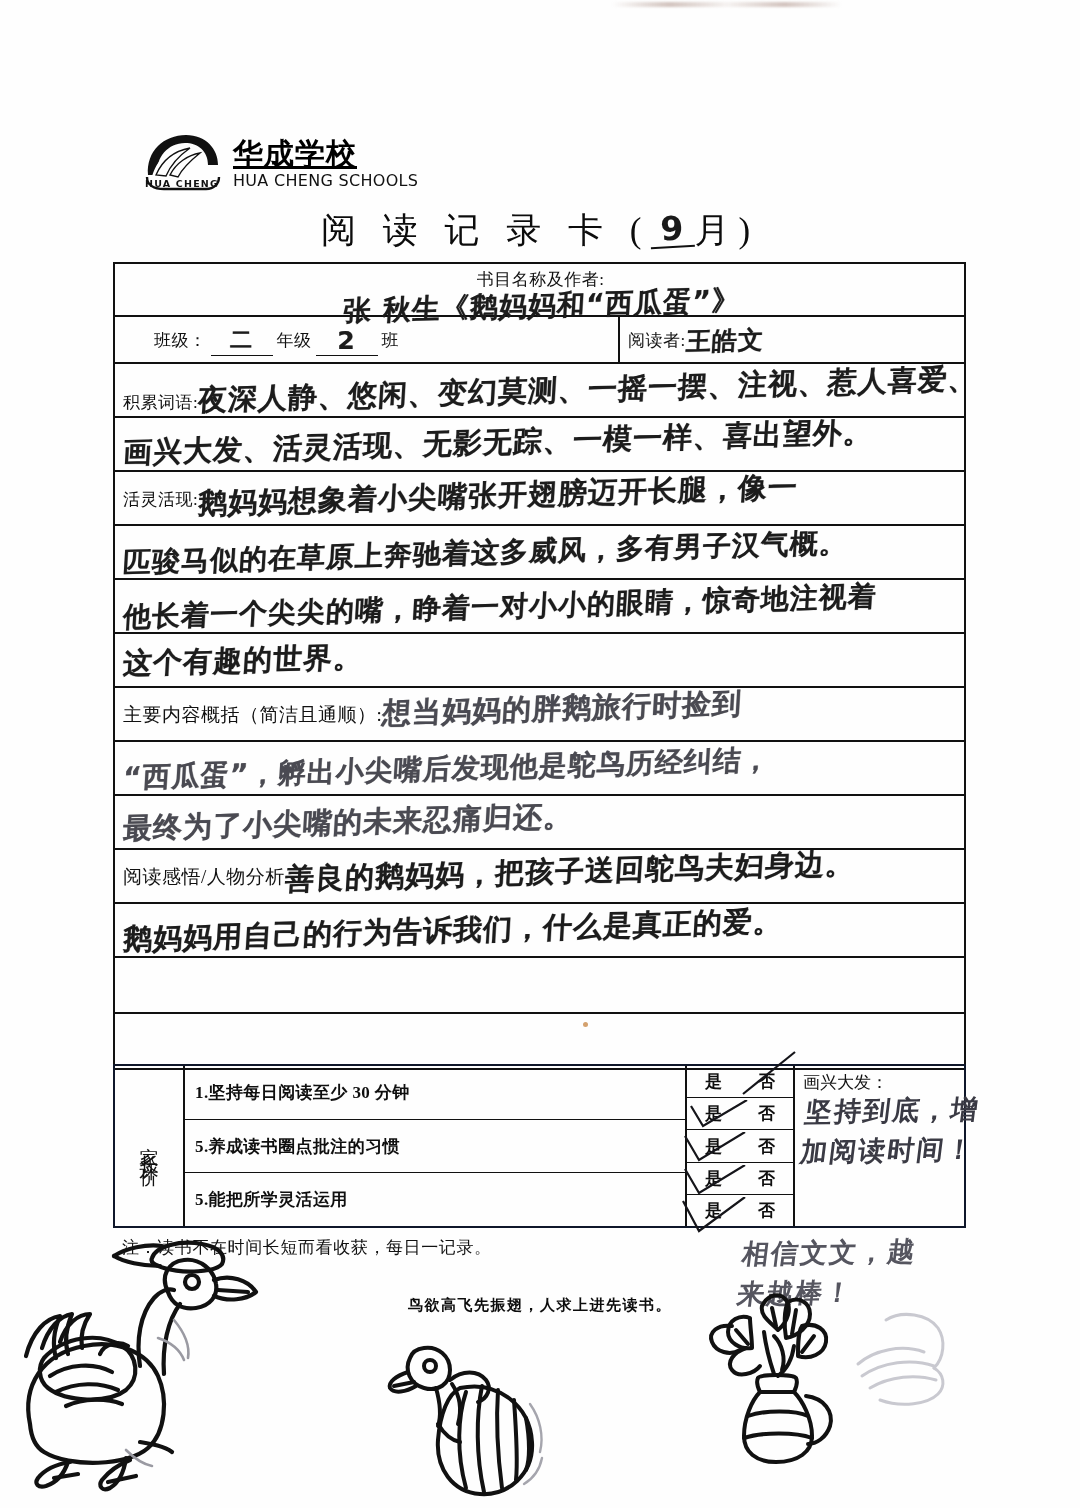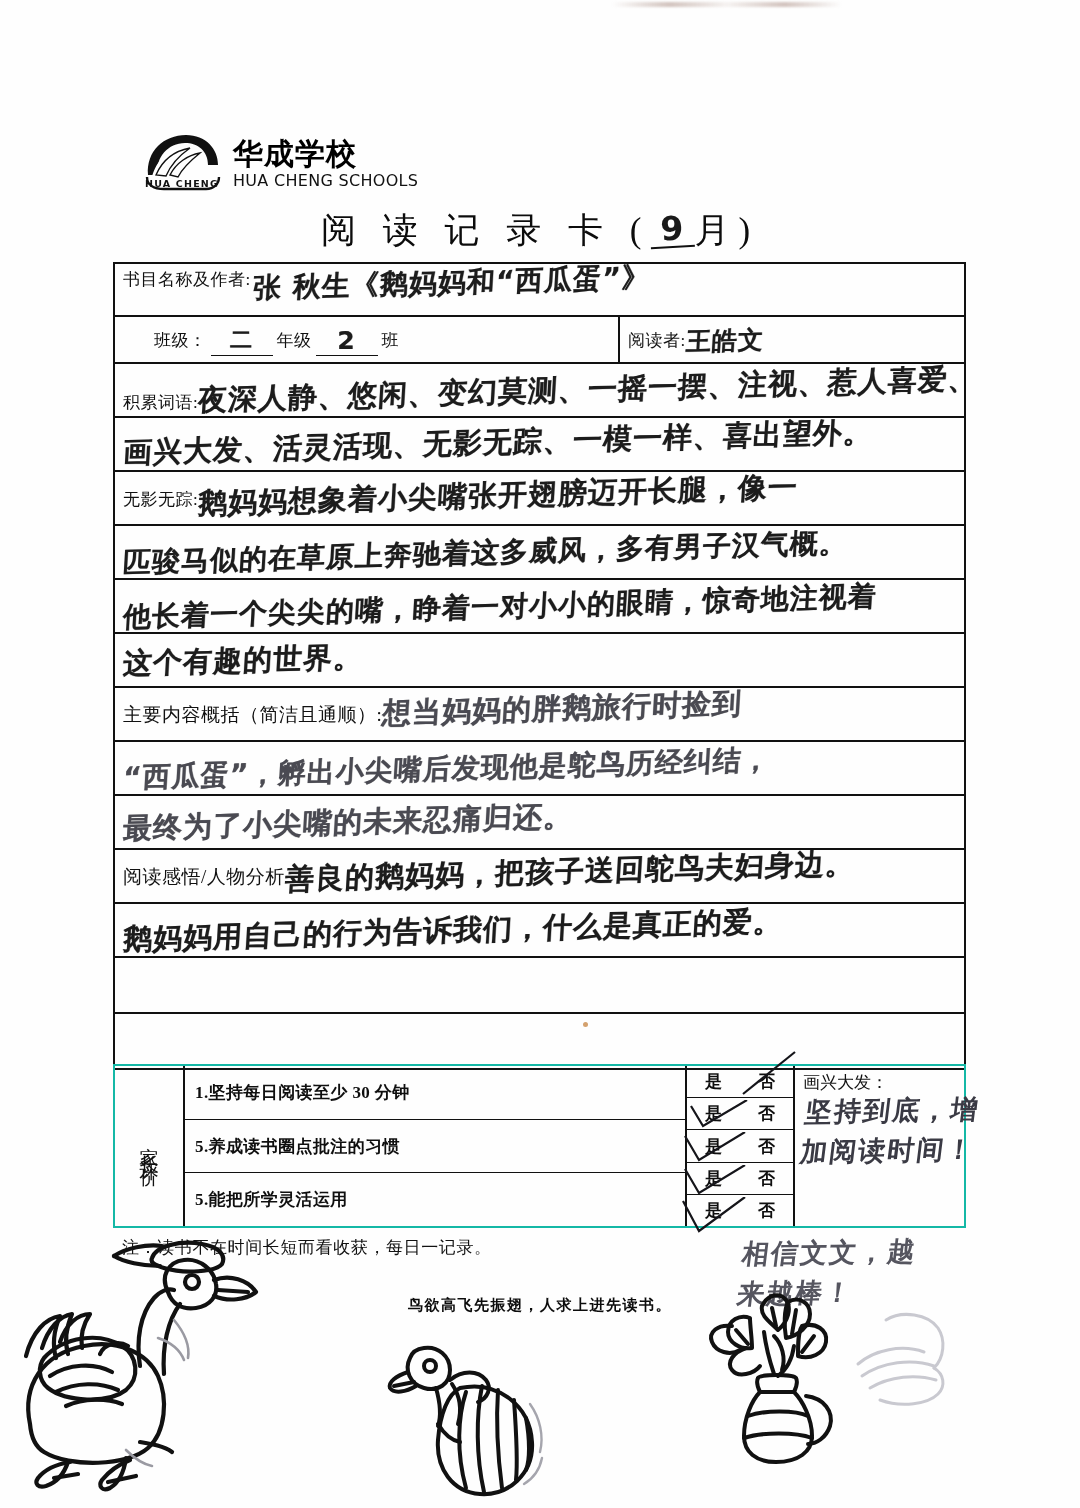--- a/index.html
+++ b/index.html
@@ -15,21 +15,21 @@
     position:absolute;left:612px;top:2px;width:230px;height:5px;
     background:linear-gradient(90deg,rgba(190,170,160,.0),rgba(176,150,140,.55),rgba(200,180,170,.15),rgba(170,140,130,.5),rgba(200,190,185,0));
     filter:blur(1px);
   }
 
   
   .logo-wrap{position:absolute;left:140px;top:131px;display:flex;align-items:flex-end;gap:9px;}
   .logo-mark{position:relative;width:84px;height:60px;}
   .logo-mark svg{display:block;}
   .logo-text{display:flex;flex-direction:column;line-height:1;padding-bottom:2px;}
-  .logo-cn{font-family:"DejaVu Sans","Liberation Sans",sans-serif;font-weight:bold;font-size:30px;letter-spacing:1px;color:#000;}
+  .logo-cn{font-family:"DejaVu Sans","Liberation Sans",sans-serif;font-weight:bold;font-size:30px;letter-spacing:1px;color:#000;text-decoration:underline;}
   .logo-en{font-family:"DejaVu Sans","Liberation Sans",sans-serif;font-size:16px;letter-spacing:.3px;color:#111;margin-top:4px;}
 
   
   .title{
     position:absolute;left:0;right:0;top:207px;text-align:center;
     font-size:35px;letter-spacing:9px;font-family:"Liberation Serif","DejaVu Serif",serif;
     color:#0c0c0c;white-space:nowrap;
   }
   .title .mon{
     display:inline-block;min-width:44px;text-align:center;
@@ -76,21 +76,21 @@
   .hw-title{font-size:28px;}
   .hw-body{font-size:29px;}
   .hw-body2{font-size:28px;}
   .hw-grey{color:#4a4a52;}
 
   .abs{position:absolute;}
 
   
   .evaltbl{
     position:absolute;left:113px;top:1064px;width:853px;height:164px;
-    border:2px solid #14b8a6;box-sizing:border-box;display:flex;
+    border:2px solid #0f172a;box-sizing:border-box;display:flex;
   }
   .ev-vert{
     flex:0 0 68px;border-right:2px solid #111;display:flex;align-items:center;justify-content:center;
   }
   .ev-vert span{
     writing-mode:vertical-rl;font-size:19px;letter-spacing:7px;color:#111;
     font-family:"Liberation Serif","DejaVu Serif",serif;
   }
   .ev-items{flex:0 0 500px;border-right:2px solid #111;display:flex;flex-direction:column;}
   .ev-yn{flex:0 0 106px;border-right:2px solid #111;display:flex;flex-direction:column;}
@@ -160,21 +160,21 @@
   </div>
 
   <div class="title">
     <span>阅 读 记 录 卡 (</span><span class="mon hw">9</span><span>月)</span>
   </div>
 
   <div class="tbl">
 
     <div class="row r1">
       <div class="cell">
-        <div class="inline" style="align-items:flex-start;height:100%;">
+        <div class="inline" style="align-items:center;height:100%;flex-direction:column;">
           <span class="lbl">书目名称及作者:</span>
           <span class="hw hw-sk hw-title hw-lean" style="margin-left:2px;position:relative;top:-4px;">张 秋生《鹅妈妈和“西瓜蛋”》</span>
         </div>
       </div>
     </div>
 
     <div class="row r2">
       <div class="cell split">
         <div class="inline" style="height:100%;align-items:center;">
           <span class="lbl">班级：</span>
@@ -205,21 +205,21 @@
       <div class="cell">
         <div class="inline" style="height:100%;align-items:center;">
           <span class="hw hw-sk hw-body hw-lean" style="position:relative;top:-2px;white-space:nowrap;">画兴大发、活灵活现、无影无踪、一模一样、喜出望外。</span>
         </div>
       </div>
     </div>
 
     <div class="row rline">
       <div class="cell">
         <div class="inline" style="height:100%;align-items:center;">
-          <span class="lbl">无影无踪:</span>
+          <span class="lbl">活灵活现:</span>
           <span class="hw hw-sk hw-body hw-lean" style="position:relative;top:-3px;white-space:nowrap;">鹅妈妈想象着小尖嘴张开翅膀迈开长腿，像一</span>
         </div>
       </div>
     </div>
 
     <div class="row rline">
       <div class="cell">
         <div class="inline" style="height:100%;align-items:center;">
           <span class="hw hw-sk hw-body2 hw-lean" style="white-space:nowrap;">匹骏马似的在草原上奔驰着这多威风，多有男子汉气概。</span>
         </div>

